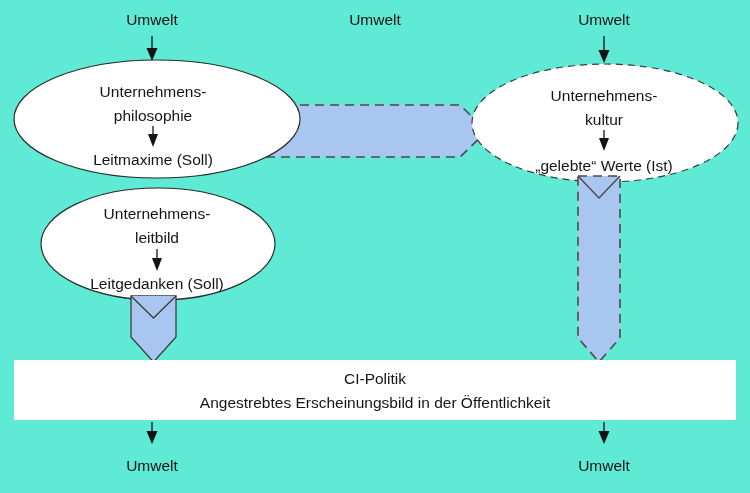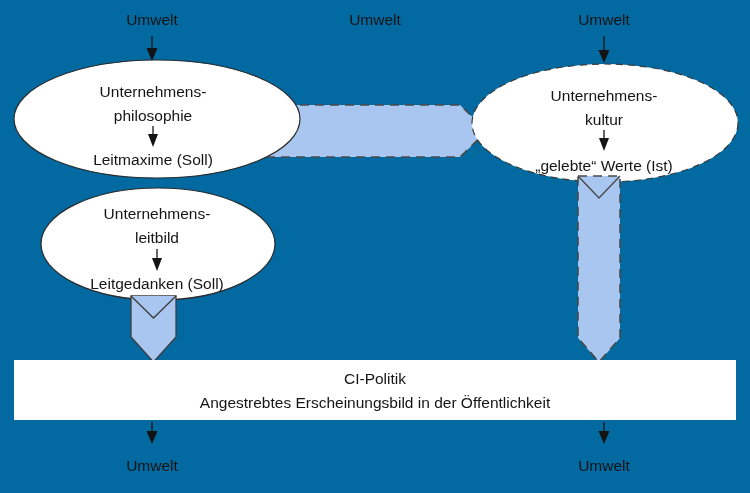--- a/index.html
+++ b/index.html
@@ -5,21 +5,21 @@
 <style>
   html, body {
     margin: 0;
     padding: 0;
     background: #ffffff;
   }
   #stage {
     position: relative;
     width: 750px;
     height: 493px;
-    background: #0369a1;
+    background: #5eead4;
     overflow: hidden;
     font-family: "Liberation Sans", "DejaVu Sans", sans-serif;
   }
   #diagram-svg {
     position: absolute;
     left: 0;
     top: 0;
     width: 750px;
     height: 493px;
   }

